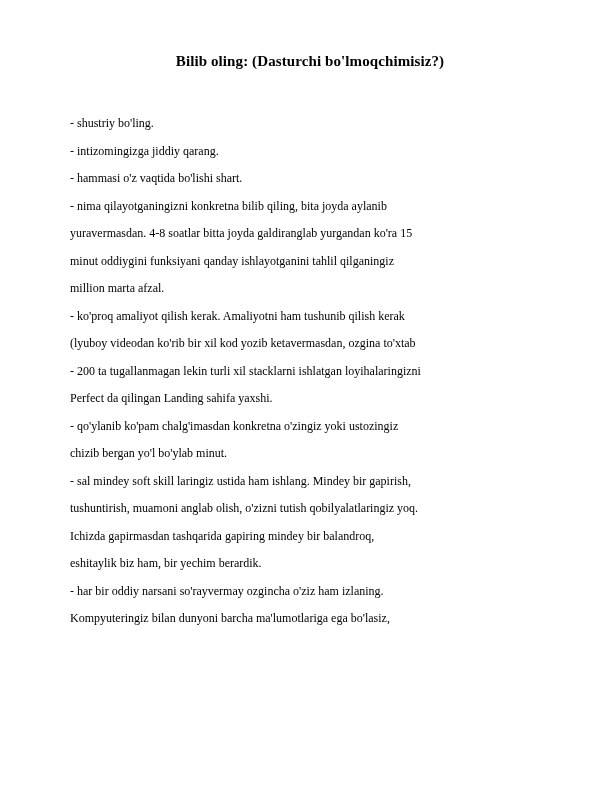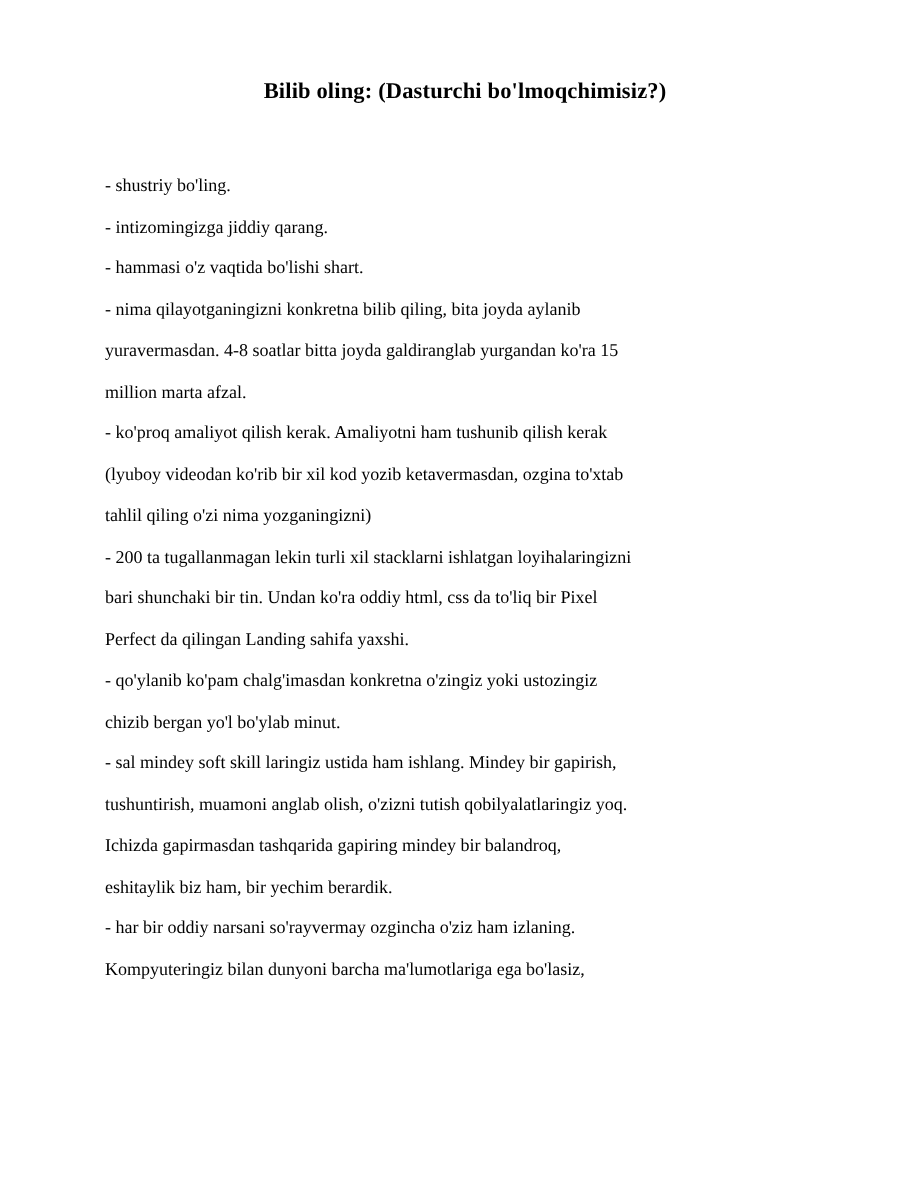--- a/index.html
+++ b/index.html
@@ -59,32 +59,31 @@
       <div class="line">- intizomingizga jiddiy qarang.</div>
     </div>
 
     <div class="bullet-item">
       <div class="line">- hammasi o'z vaqtida bo'lishi shart.</div>
     </div>
 
     <div class="bullet-item">
       <div class="line">- nima qilayotganingizni konkretna bilib qiling, bita joyda aylanib</div>
       <div class="line">yuravermasdan. 4-8 soatlar bitta joyda galdiranglab yurgandan ko'ra 15</div>
+      <div class="line">minut oddiygini funksiyani qanday ishlayotganini tahlil qilganingiz</div>
       <div class="line">million marta afzal.</div>
     </div>
 
     <div class="bullet-item">
       <div class="line">- ko'proq amaliyot qilish kerak. Amaliyotni ham tushunib qilish kerak</div>
       <div class="line">(lyuboy videodan ko'rib bir xil kod yozib ketavermasdan, ozgina to'xtab</div>
-      <div class="line">tahlil qiling o'zi nima yozganingizni)</div>
     </div>
 
     <div class="bullet-item">
       <div class="line">- 200 ta tugallanmagan lekin turli xil stacklarni ishlatgan loyihalaringizni</div>
-      <div class="line">bari shunchaki bir tin. Undan ko'ra oddiy html, css da to'liq bir Pixel</div>
       <div class="line">Perfect da qilingan Landing sahifa yaxshi.</div>
     </div>
 
     <div class="bullet-item">
       <div class="line">- qo'ylanib ko'pam chalg'imasdan konkretna o'zingiz yoki ustozingiz</div>
       <div class="line">chizib bergan yo'l bo'ylab minut.</div>
     </div>
 
     <div class="bullet-item">
       <div class="line">- sal mindey soft skill laringiz ustida ham ishlang. Mindey bir gapirish,</div>

